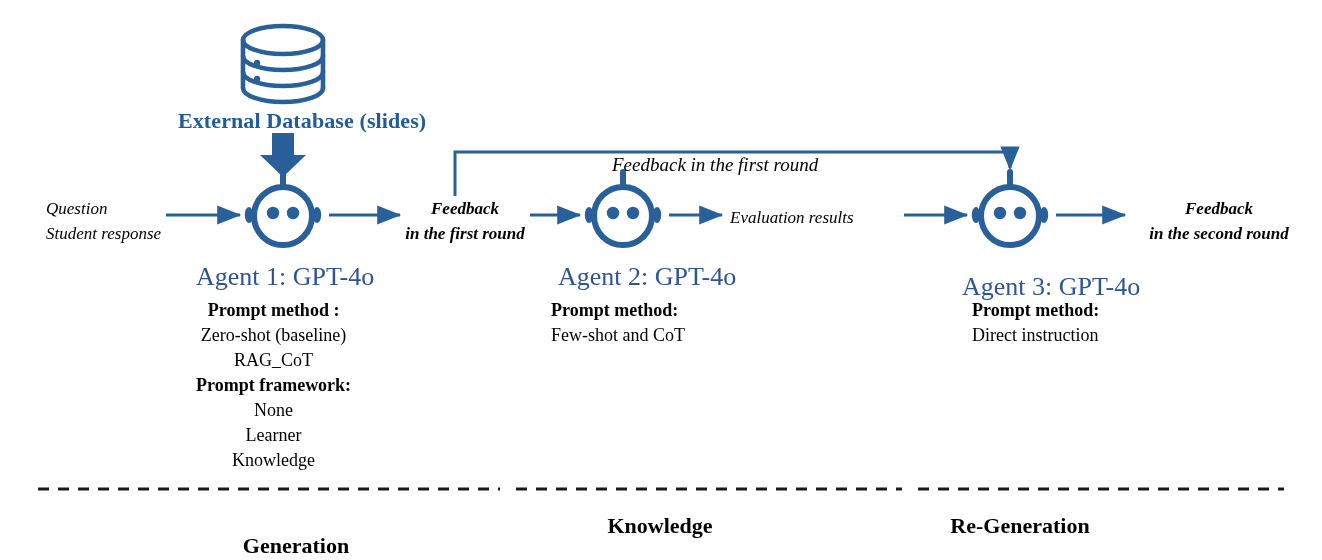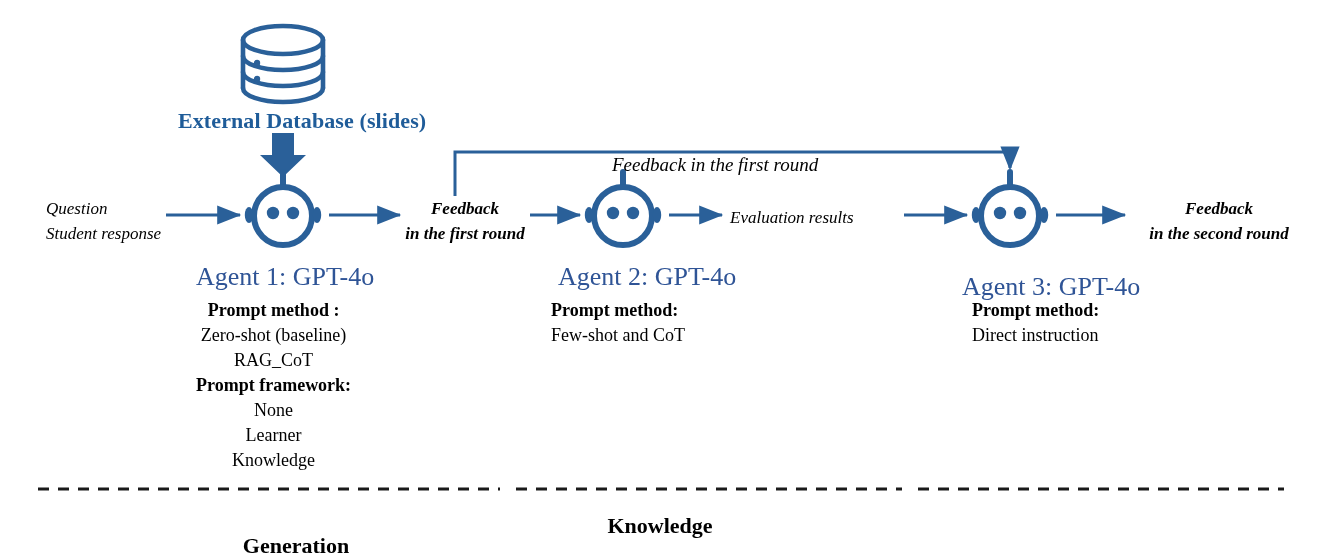--- a/index.html
+++ b/index.html
@@ -187,14 +187,15 @@
   </div>
 
   <div class="abs agent-name" style="left:962px; top:272px;">Agent 3: GPT-4o</div>
   <div class="abs prompt-block" style="left:972px; top:298px;">
     <div class="hdr">Prompt method:</div>
     <div>Direct instruction</div>
   </div>
 
   <div class="abs stage-label" style="left:206px; top:513px; width:180px;margin-top:20px;">Generation</div>
   <div class="abs stage-label" style="left:570px; top:513px; width:180px;">Knowledge</div>
+  <div class="abs stage-label" style="left:920px; top:513px; width:200px;">Re-Generation</div>
 
 </div>
 
 </body></html>

